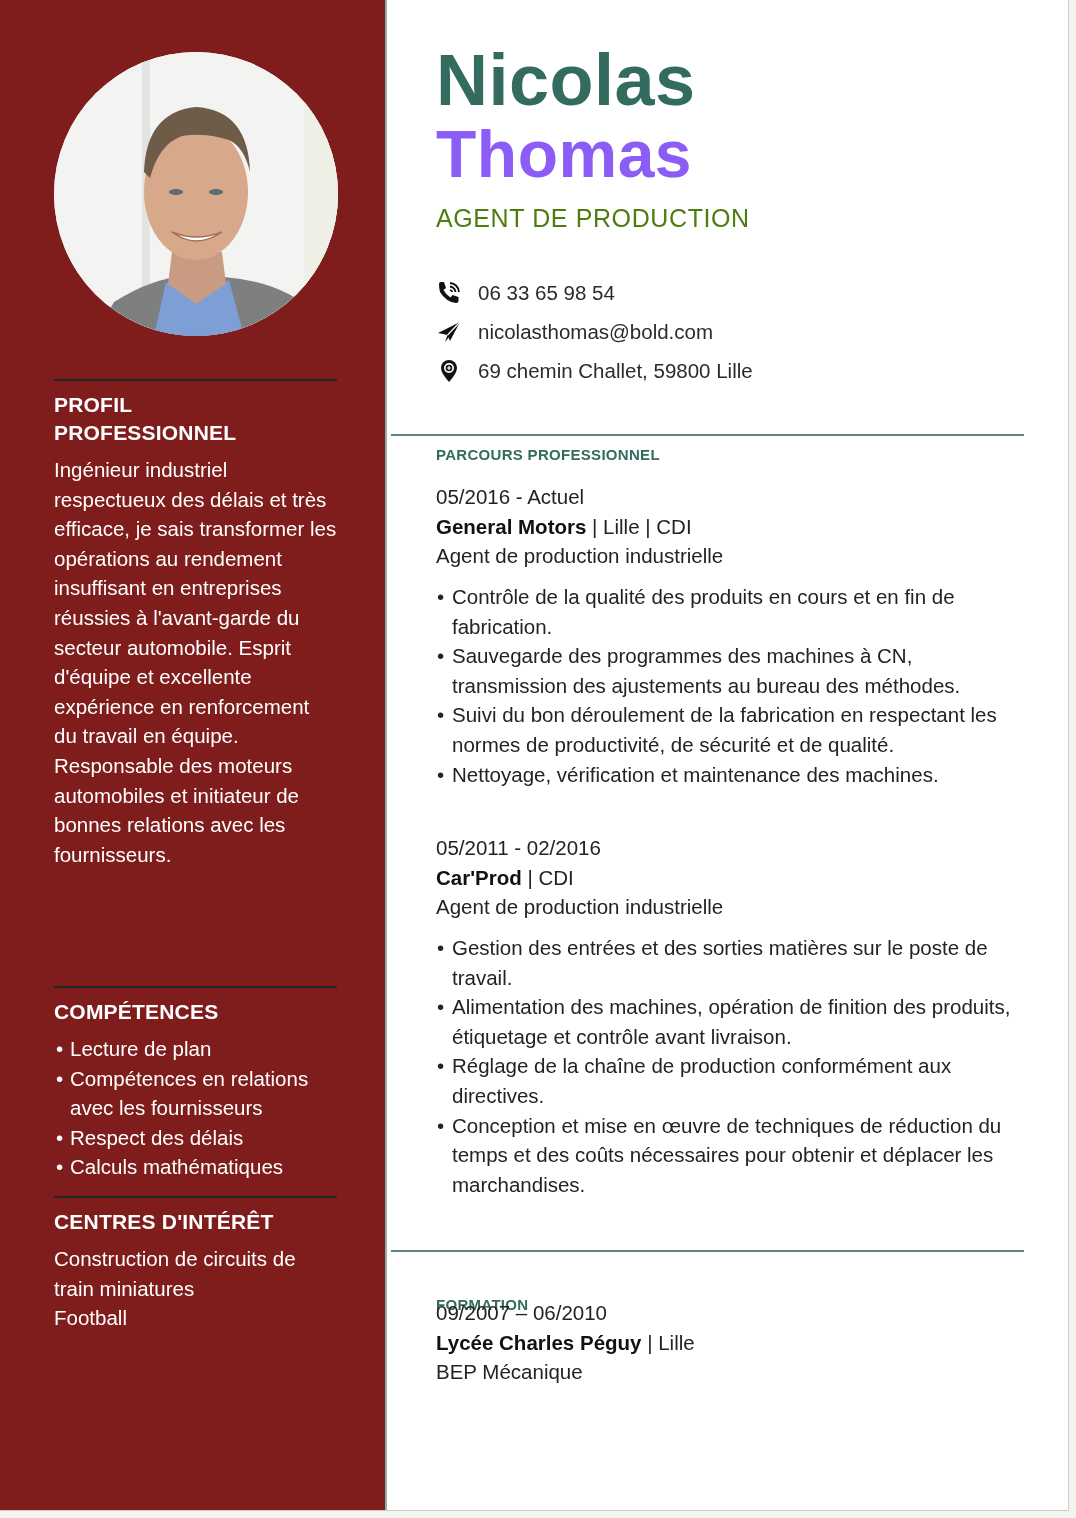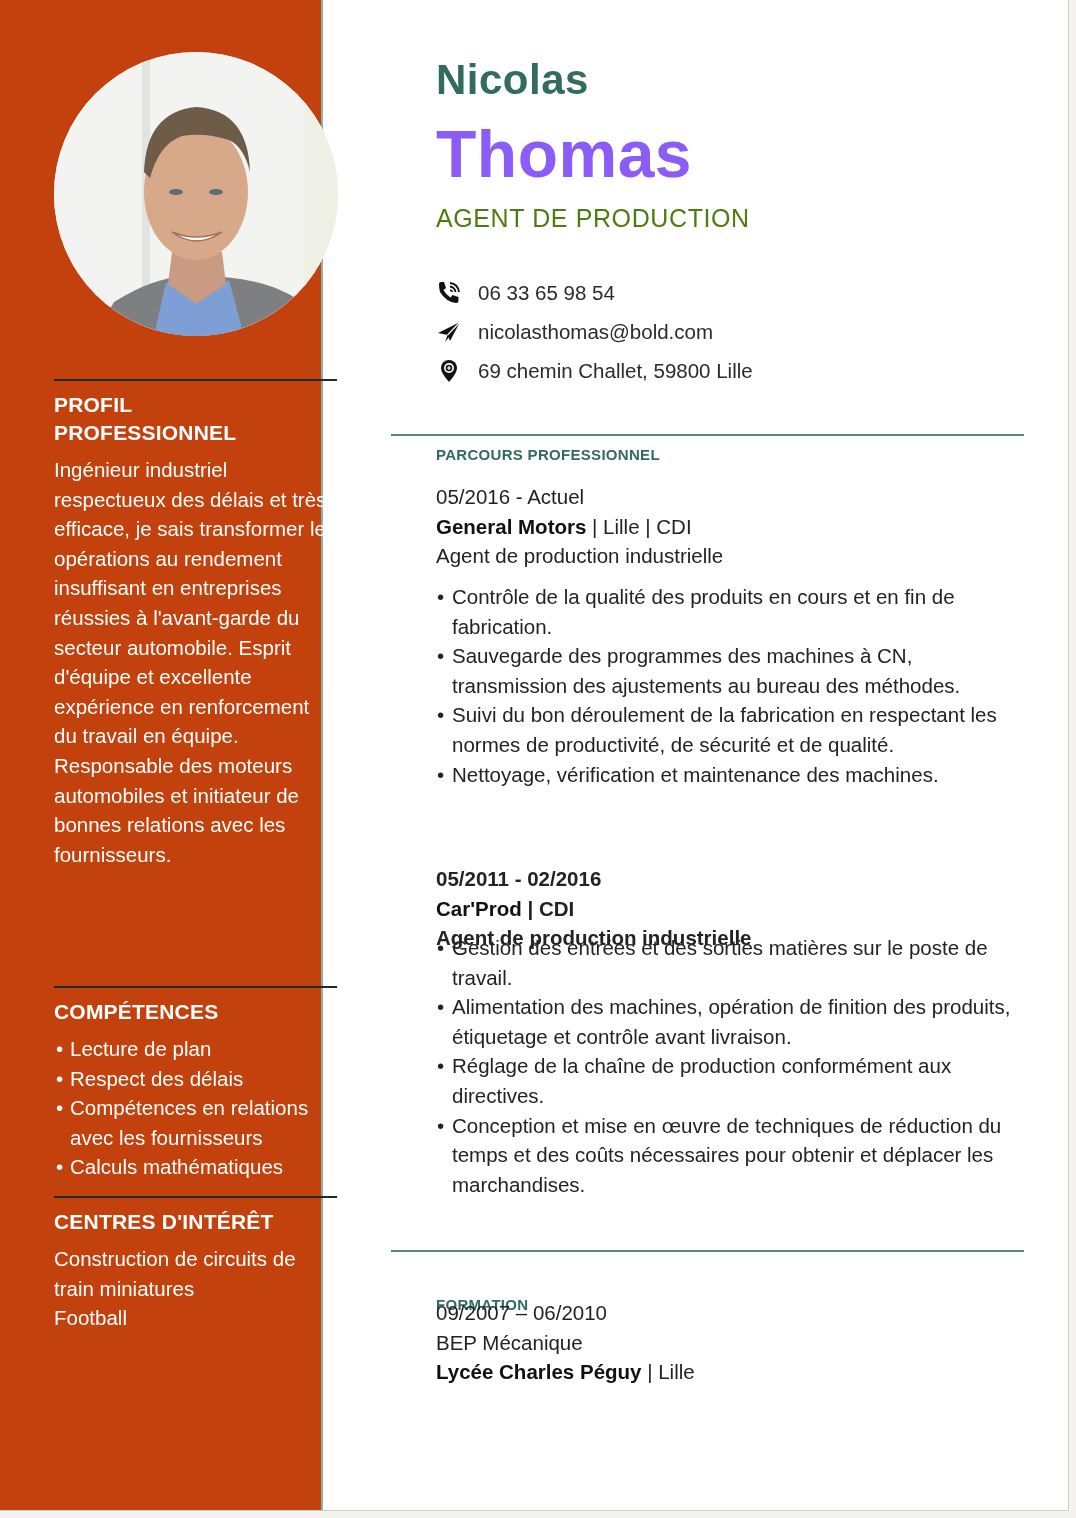--- a/index.html
+++ b/index.html
@@ -5,35 +5,35 @@
   html, body { margin:0; padding:0; }
   body {
     width:1076px; height:1518px; background:#f4f3ef; position:relative; overflow:hidden;
     font-family:"Liberation Sans", "DejaVu Sans", sans-serif;
   }
   .page {
     position:absolute; left:0; top:0; width:1069px; height:1511px; background:#ffffff;
     border-right:1px solid #cfccc6; border-bottom:1px solid #cfccc6; box-sizing:border-box;
   }
   .sidebar {
-    position:absolute; left:0; top:0; width:323px; height:1510px; background:#c2410c; color:#ffffff;
+    position:absolute; left:0; top:0; width:387px; height:1510px; background:#7f1d1d; color:#ffffff;
     border-right:2px solid #8fb1a8; box-sizing:border-box;
   }
   .photo {
     position:absolute; left:54px; top:52px; width:284px; height:284px; border-radius:50%; overflow:hidden;
     background:#f5f6f4;
   }
   .side-section { position:absolute; left:54px; width:283px; }
   .side-rule { height:2px; background:#1d2a26; margin-bottom:10px; }
   .side-title { font-weight:bold; font-size:21px; line-height:28px; letter-spacing:0.2px; }
   .side-text { font-size:20.5px; line-height:29.6px; margin-top:8px; }
   .side-list { list-style:none; margin:8px 0 0 0; padding:0; font-size:20.5px; line-height:29.6px; }
   .side-list li { position:relative; padding-left:16px; }
   .side-list li::before { content:"•"; position:absolute; left:2px; top:0; }
-  .first-name { position:absolute; left:436px; top:40px; font-size:42px; font-weight:bold; color:#336b5f; line-height:80px; letter-spacing:0.5px; }
+  .first-name { position:absolute; left:436px; top:40px; font-size:72px; font-weight:bold; color:#336b5f; line-height:80px; letter-spacing:0.5px; }
   .last-name { position:absolute; left:436px; top:114px; font-size:66px; font-weight:bold; color:#8b5cf6; line-height:80px; letter-spacing:0.5px; }
   .job-title { position:absolute; left:436px; top:204px; font-size:25px; color:#4d7c0f; letter-spacing:0.6px; }
   .contact { position:absolute; left:436px; display:flex; align-items:center; font-size:20.5px; color:#2b2b2b; }
   .contact .ic { width:26px; height:26px; display:inline-flex; align-items:center; justify-content:center; margin-right:16px; }
   .rule-main { position:absolute; left:391px; width:633px; height:2px; background:#5a877c; }
   .sec-title { position:absolute; left:436px; font-weight:bold; font-size:15px; color:#336b5f; letter-spacing:0.3px; }
   .txt { position:absolute; left:436px; font-size:20.5px; color:#232323; line-height:29.6px; }
   .txt b { color:#111; }
   .bullets { position:absolute; left:436px; width:590px; list-style:none; margin:0; padding:0; font-size:20.5px; line-height:29.6px; color:#232323; }
   .bullets li { position:relative; padding-left:16px; }
@@ -75,22 +75,22 @@
         <div>PROFESSIONNEL</div>
       </div>
       <div class="side-text">Ingénieur industriel respectueux des délais et très efficace, je sais transformer les opérations au rendement insuffisant en entreprises réussies à l'avant-garde du secteur automobile. Esprit d'équipe et excellente expérience en renforcement du travail en équipe. Responsable des moteurs automobiles et initiateur de bonnes relations avec les fournisseurs.</div>
     </div>
 
     <div class="side-section" style="top:950px;margin-top:36px;">
       <div class="side-rule"></div>
       <div class="side-title">COMPÉTENCES</div>
       <ul class="side-list">
         <li>Lecture de plan</li>
+        <li>Compétences en relations avec les fournisseurs</li>
         <li>Respect des délais</li>
-        <li>Compétences en relations avec les fournisseurs</li>
         <li>Calculs mathématiques</li>
       </ul>
     </div>
 
     <div class="side-section" style="top:1196px;">
       <div class="side-rule"></div>
       <div class="side-title">CENTRES D'INTÉRÊT</div>
       <div class="side-text">
         <div>Construction de circuits de train miniatures</div>
         <div>Football</div>
@@ -143,32 +143,32 @@
     <div><b>General Motors</b><span> | Lille | CDI</span></div>
     <div>Agent de production industrielle</div>
   </div>
   <ul class="bullets" style="top:582px;">
     <li>Contrôle de la qualité des produits en cours et en fin de fabrication.</li>
     <li>Sauvegarde des programmes des machines à CN, transmission des ajustements au bureau des méthodes.</li>
     <li>Suivi du bon déroulement de la fabrication en respectant les normes de productivité, de sécurité et de qualité.</li>
     <li>Nettoyage, vérification et maintenance des machines.</li>
   </ul>
 
-  <div class="txt" style="top:864px;font-weight:bold;">
+  <div class="txt" style="top:833px;">
     <div>05/2011 - 02/2016</div>
     <div><b>Car'Prod</b><span> | CDI</span></div>
     <div>Agent de production industrielle</div>
   </div>
   <ul class="bullets" style="top:933px;">
     <li>Gestion des entrées et des sorties matières sur le poste de travail.</li>
     <li>Alimentation des machines, opération de finition des produits, étiquetage et contrôle avant livraison.</li>
     <li>Réglage de la chaîne de production conformément aux directives.</li>
     <li>Conception et mise en œuvre de techniques de réduction du temps et des coûts nécessaires pour obtenir et déplacer les marchandises.</li>
   </ul>
 
   <div class="rule-main" style="top:1250px;"></div>
   <div class="sec-title" style="top:1264px;margin-top:32px;">FORMATION</div>
   <div class="txt" style="top:1298px;">
     <div>09/2007 – 06/2010</div>
+    <div><b>Lycée Charles Péguy</b><span> | Lille</span></div>
     <div>BEP Mécanique</div>
-    <div><b>Lycée Charles Péguy</b><span> | Lille</span></div>
   </div>
 </div>
 
 </body></html>

